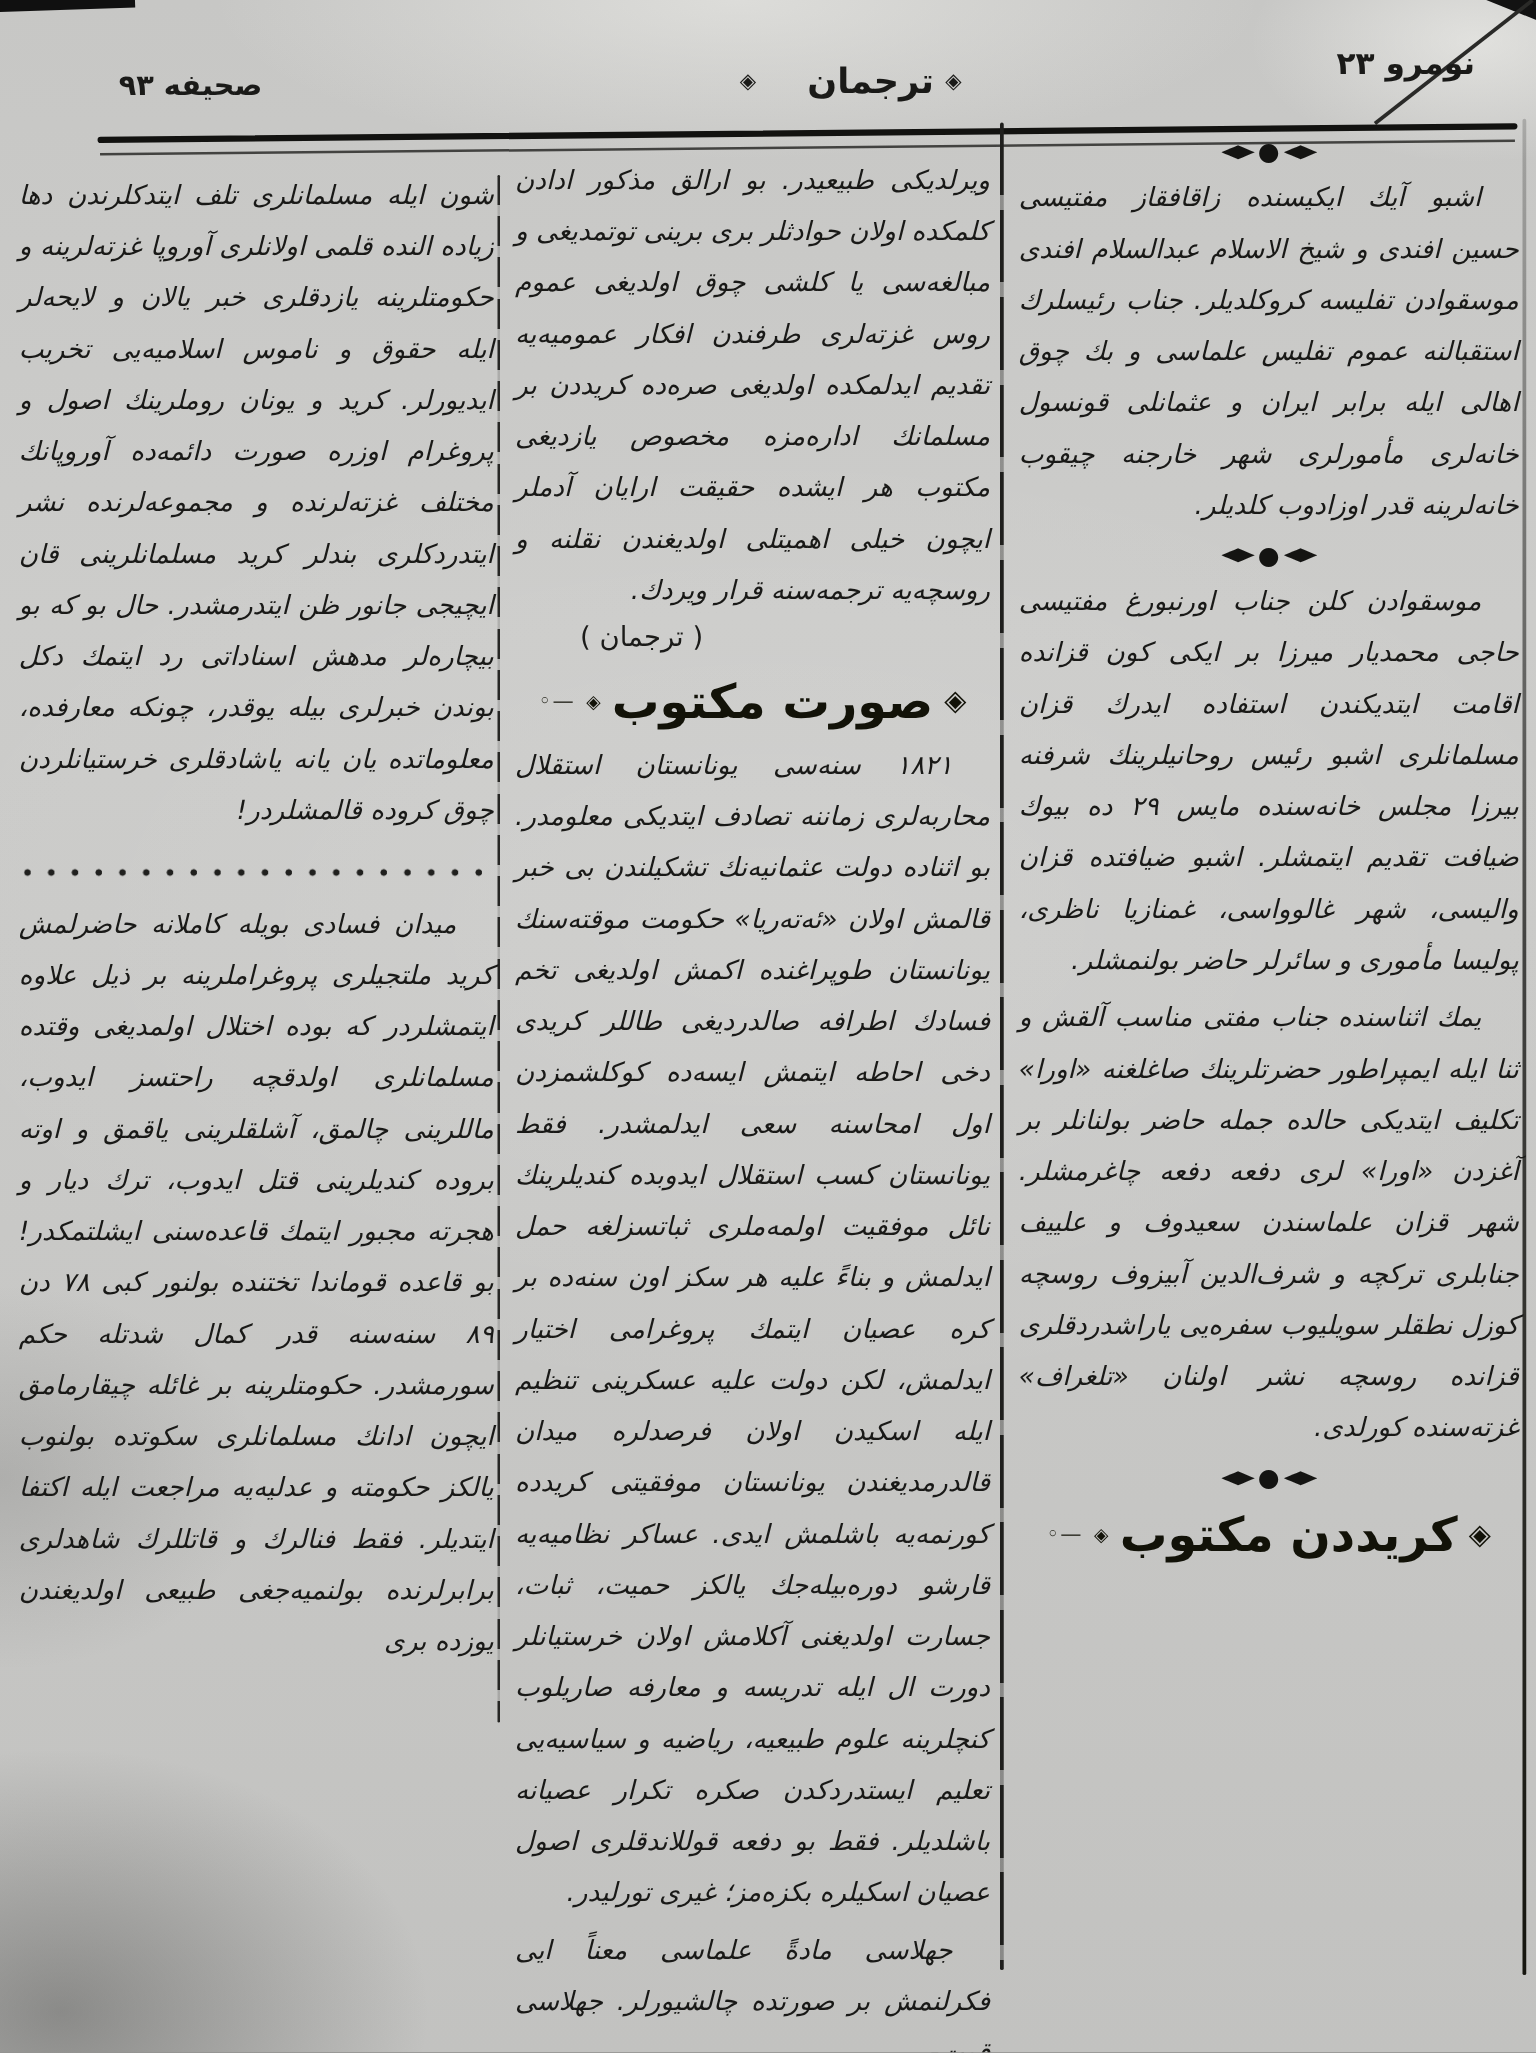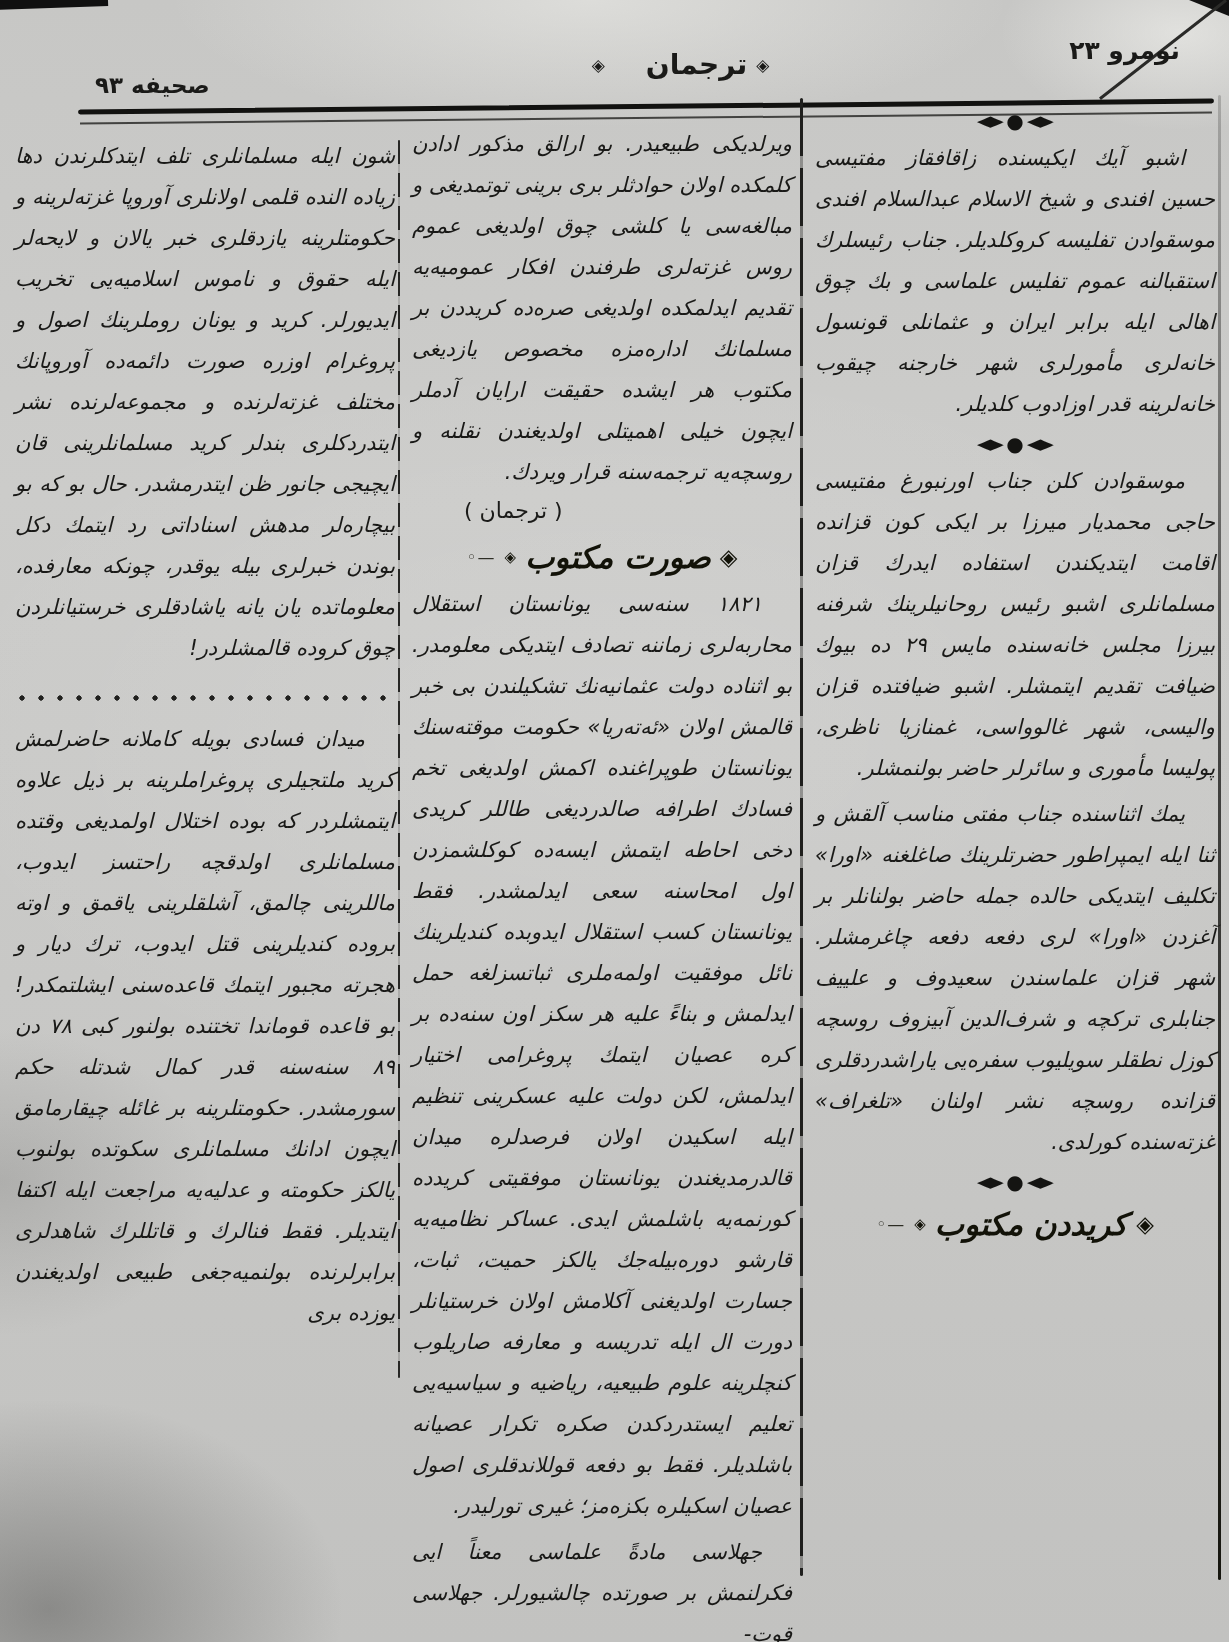--- a/index.html
+++ b/index.html
@@ -22,21 +22,21 @@
   .corner-sliver-tl{position:absolute;top:-4px;left:-12px;width:120px;height:12px;background:#101010;transform:rotate(-2deg);}
   .corner-sliver-tr{position:absolute;top:0;right:0;width:0;height:0;border-left:40px solid transparent;border-top:16px solid #121212;}
   .fold-line-tr{position:absolute;top:48px;right:-14px;width:160px;height:3px;background:#2a2a28;transform:rotate(-38deg);}
   .right-edge-line{position:absolute;top:95px;right:8px;width:3px;height:1485px;border-radius:2px;
     background:linear-gradient(180deg,rgba(20,20,18,.20),rgba(20,20,18,.75) 45%,#16160f);}
   
   .numero{position:absolute;top:36px;right:49px;font-size:25px;font-weight:bold;}
   .masthead{position:absolute;top:48px;left:0;right:0;display:flex;justify-content:center;align-items:center;gap:9px;transform:translateX(66px);}
   .masthead .title{font-size:28px;font-weight:bold;margin-left:32px;}
   .masthead .orn{font-size:17px;}
-  .page-label{position:absolute;top:72px;left:95px;font-size:23px;font-weight:bold;letter-spacing:2px;}
+  .page-label{position:absolute;top:56px;left:95px;font-size:23px;font-weight:bold;letter-spacing:2px;}
   .rule1{position:absolute;top:104px;left:78px;width:1136px;height:5px;background:#121210;border-radius:3px;transform:rotate(-0.55deg);}
   .rule2{position:absolute;top:117px;left:80px;width:1132px;height:2px;background:#1c1c1a;opacity:.78;transform:rotate(-0.55deg);}
   
   .vdiv{position:absolute;border-radius:2px;}
   .vdiv.mid-right{left:800px;top:98px;width:3px;height:1478px;
     background:repeating-linear-gradient(180deg,#1f1f1d 0 58px, rgba(31,31,29,.35) 58px 70px);}
   .vdiv.left-mid{left:398px;top:140px;width:2px;height:1238px;
     background:repeating-linear-gradient(180deg,#262624 0 24px, rgba(38,38,36,.18) 24px 33px);}
   
   .col{position:absolute;direction:rtl;}
@@ -48,21 +48,21 @@
     font-size:21px;line-height:41px;
     text-align:justify;
     color:#191917;
     font-style:italic;
   }
   .col p.para.indent{text-indent:30px;}
   .sep{display:flex;justify-content:center;align-items:center;gap:11px;margin:9px 0 7px;color:#141412;}
   .sep .dmd{font-size:14px;display:inline-block;transform:scaleX(2.5) scaleY(1.05);}
   .sep .dotc{font-size:20px;line-height:1;}
   .heading{display:flex;align-items:center;justify-content:center;gap:9px;margin:14px 0 9px;color:#121208;}
-  .heading .ttl{font-size:31px;font-weight:bold;font-style:italic;}
+  .heading .ttl{font-size:38px;font-weight:bold;}
   .heading .orn{font-size:23px;}
   .heading .orn.small{font-size:15px;}
   .heading .tail{font-size:17px;opacity:.85;letter-spacing:1px;}
   .sig{font-size:22px;margin:4px 0 16px;text-align:left;padding-left:52px;color:#1b1b19;}
   .dots{height:6px;margin:26px 4px 18px;
     background-image:radial-gradient(circle 3px at 3px 3px,#20201e 2.4px,transparent 2.9px);
     background-size:19px 6px;background-repeat:repeat-x;}
 </style>
 </head>
 <body>

